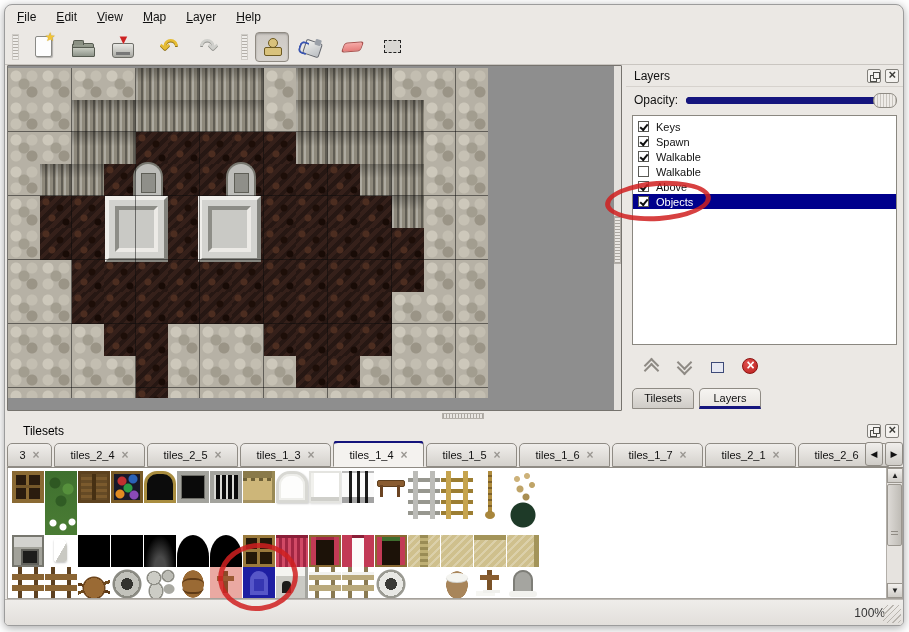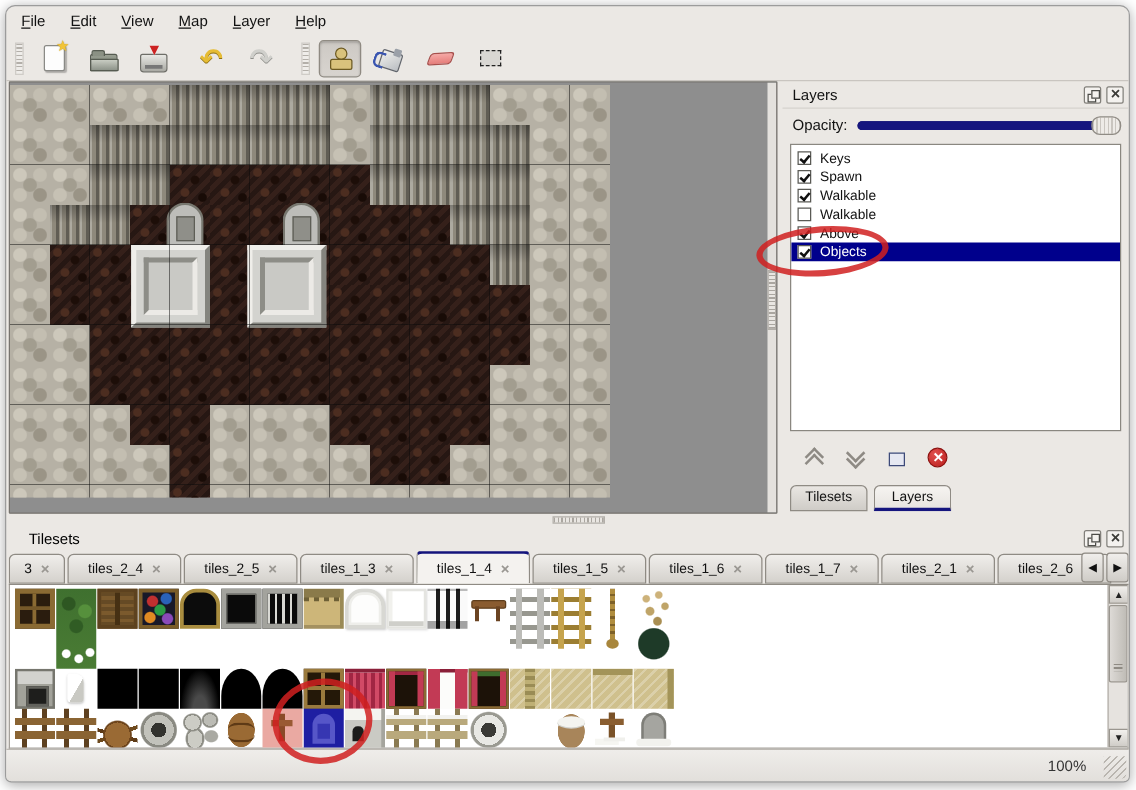--- a/index.html
+++ b/index.html
@@ -240,21 +240,21 @@
   .pt-barrel-snow { background:radial-gradient(ellipse 11px 14px at 16px 18px,#a8855a 0 96%,transparent); }
   .pt-barrel-snow::after { content:""; position:absolute; left:5px; top:6px; width:22px; height:9px; background:#f4f4f0; border-radius:50%; box-shadow:0 1px 0 #cfcfca; }
   .pt-cross-snow::before { content:""; position:absolute; left:13px; top:3px; width:5px; height:21px; background:#7a5228; }
   .pt-cross-snow::after { content:""; position:absolute; left:6px; top:8px; width:19px; height:5px; background:#8a5e30; box-shadow:2px 14px 0 -1px #f0f0ec, -4px 16px 0 0 #f6f6f2; }
   .pt-tombstone-snow::before { content:""; position:absolute; left:6px; top:3px; width:20px; height:25px; background:#a5a5a0; border-radius:10px 10px 0 0; box-shadow:inset 0 0 0 2px #7e7e78; }
   .pt-tombstone-snow::after { content:""; position:absolute; left:2px; top:24px; width:28px; height:6px; background:#f2f2ee; border-radius:3px; }
 
   
   .statusbar { position:absolute; left:0; right:0; bottom:0; height:26px; background:linear-gradient(#efedea,#e2dfdb);
       border-top:1px solid #bdb9b3; display:flex; align-items:center; justify-content:flex-end; font-size:12px; color:#333; }
-  .zoom-label { margin-right:34px; }
+  .zoom-label { margin-right:18px; }
   .resize-grip { position:absolute; right:2px; bottom:2px; width:18px; height:18px;
       background:repeating-linear-gradient(135deg,transparent 0 3px,#b9b5af 3px 4px); border-radius:0 0 4px 0; }
 
   
   .anno { position:absolute; border:5px solid rgba(208,32,32,.85); border-radius:50%; z-index:60; pointer-events:none; }
   .anno-1 { left:600px; top:176px; width:106px; height:40px; transform:rotate(-4deg); }
   .anno-2 { left:213px; top:538px; width:80px; height:68px; transform:rotate(-7deg); }
 </style>
 </head>
 <body>

